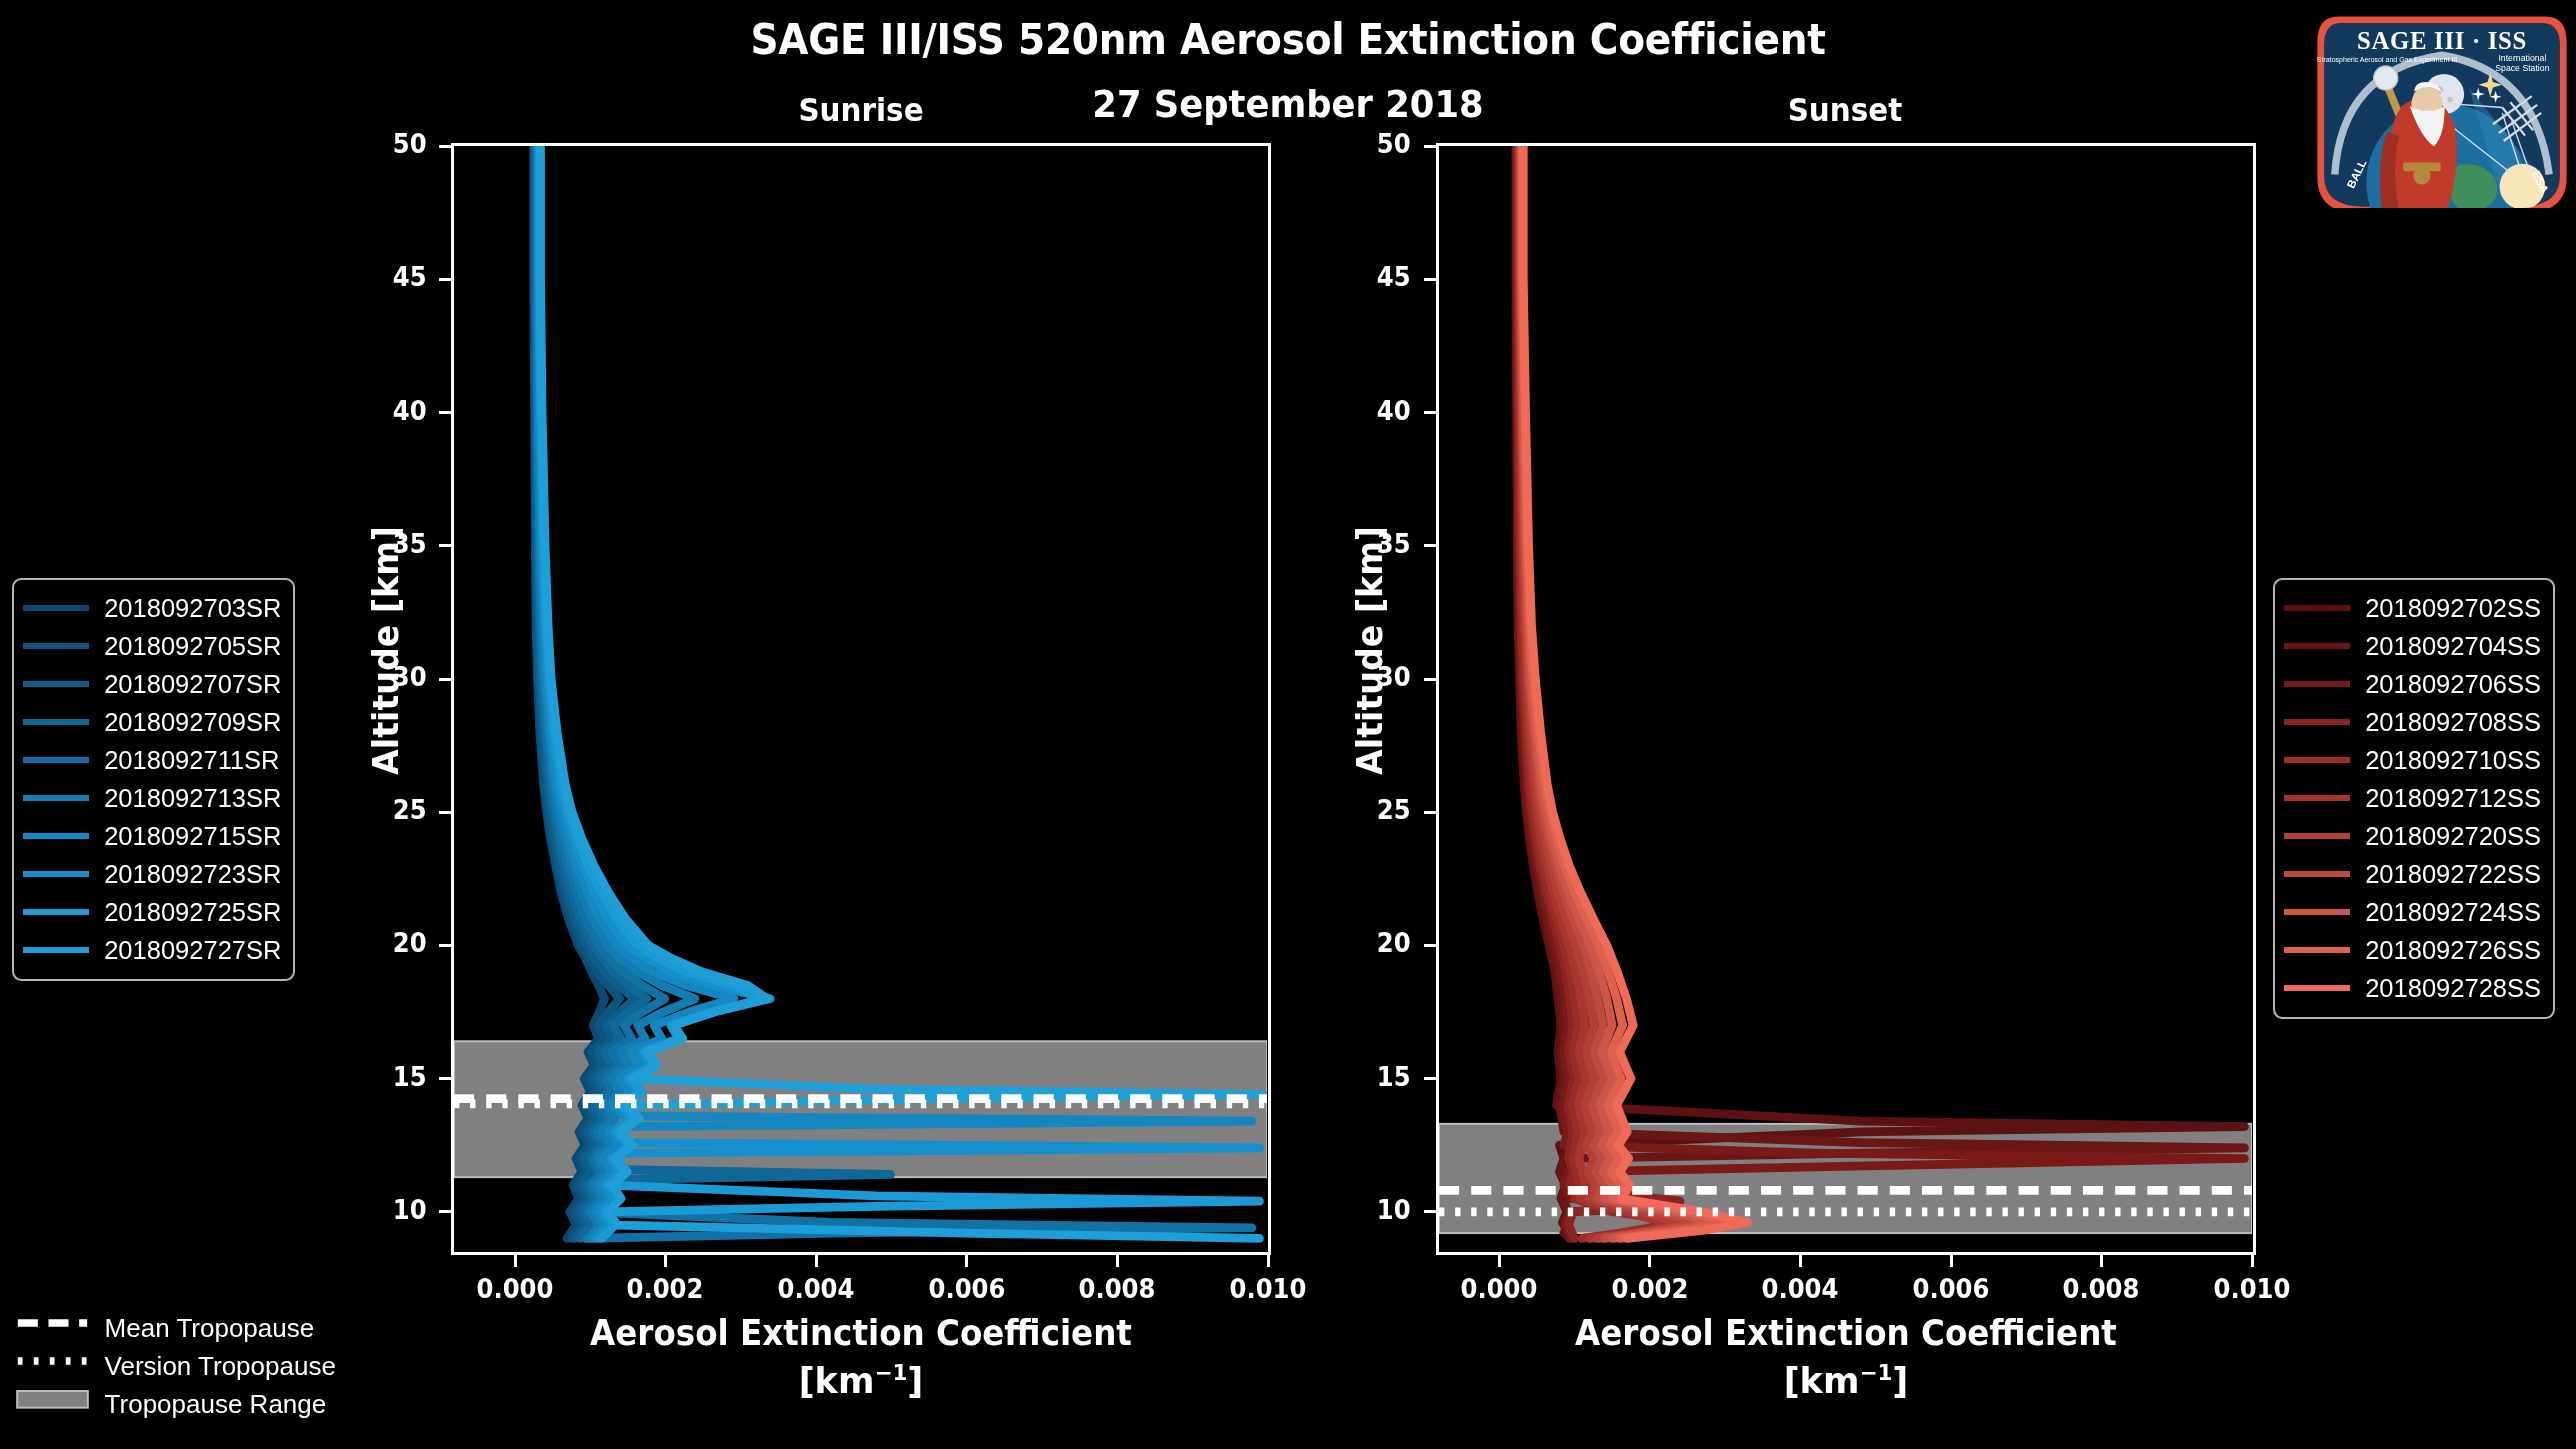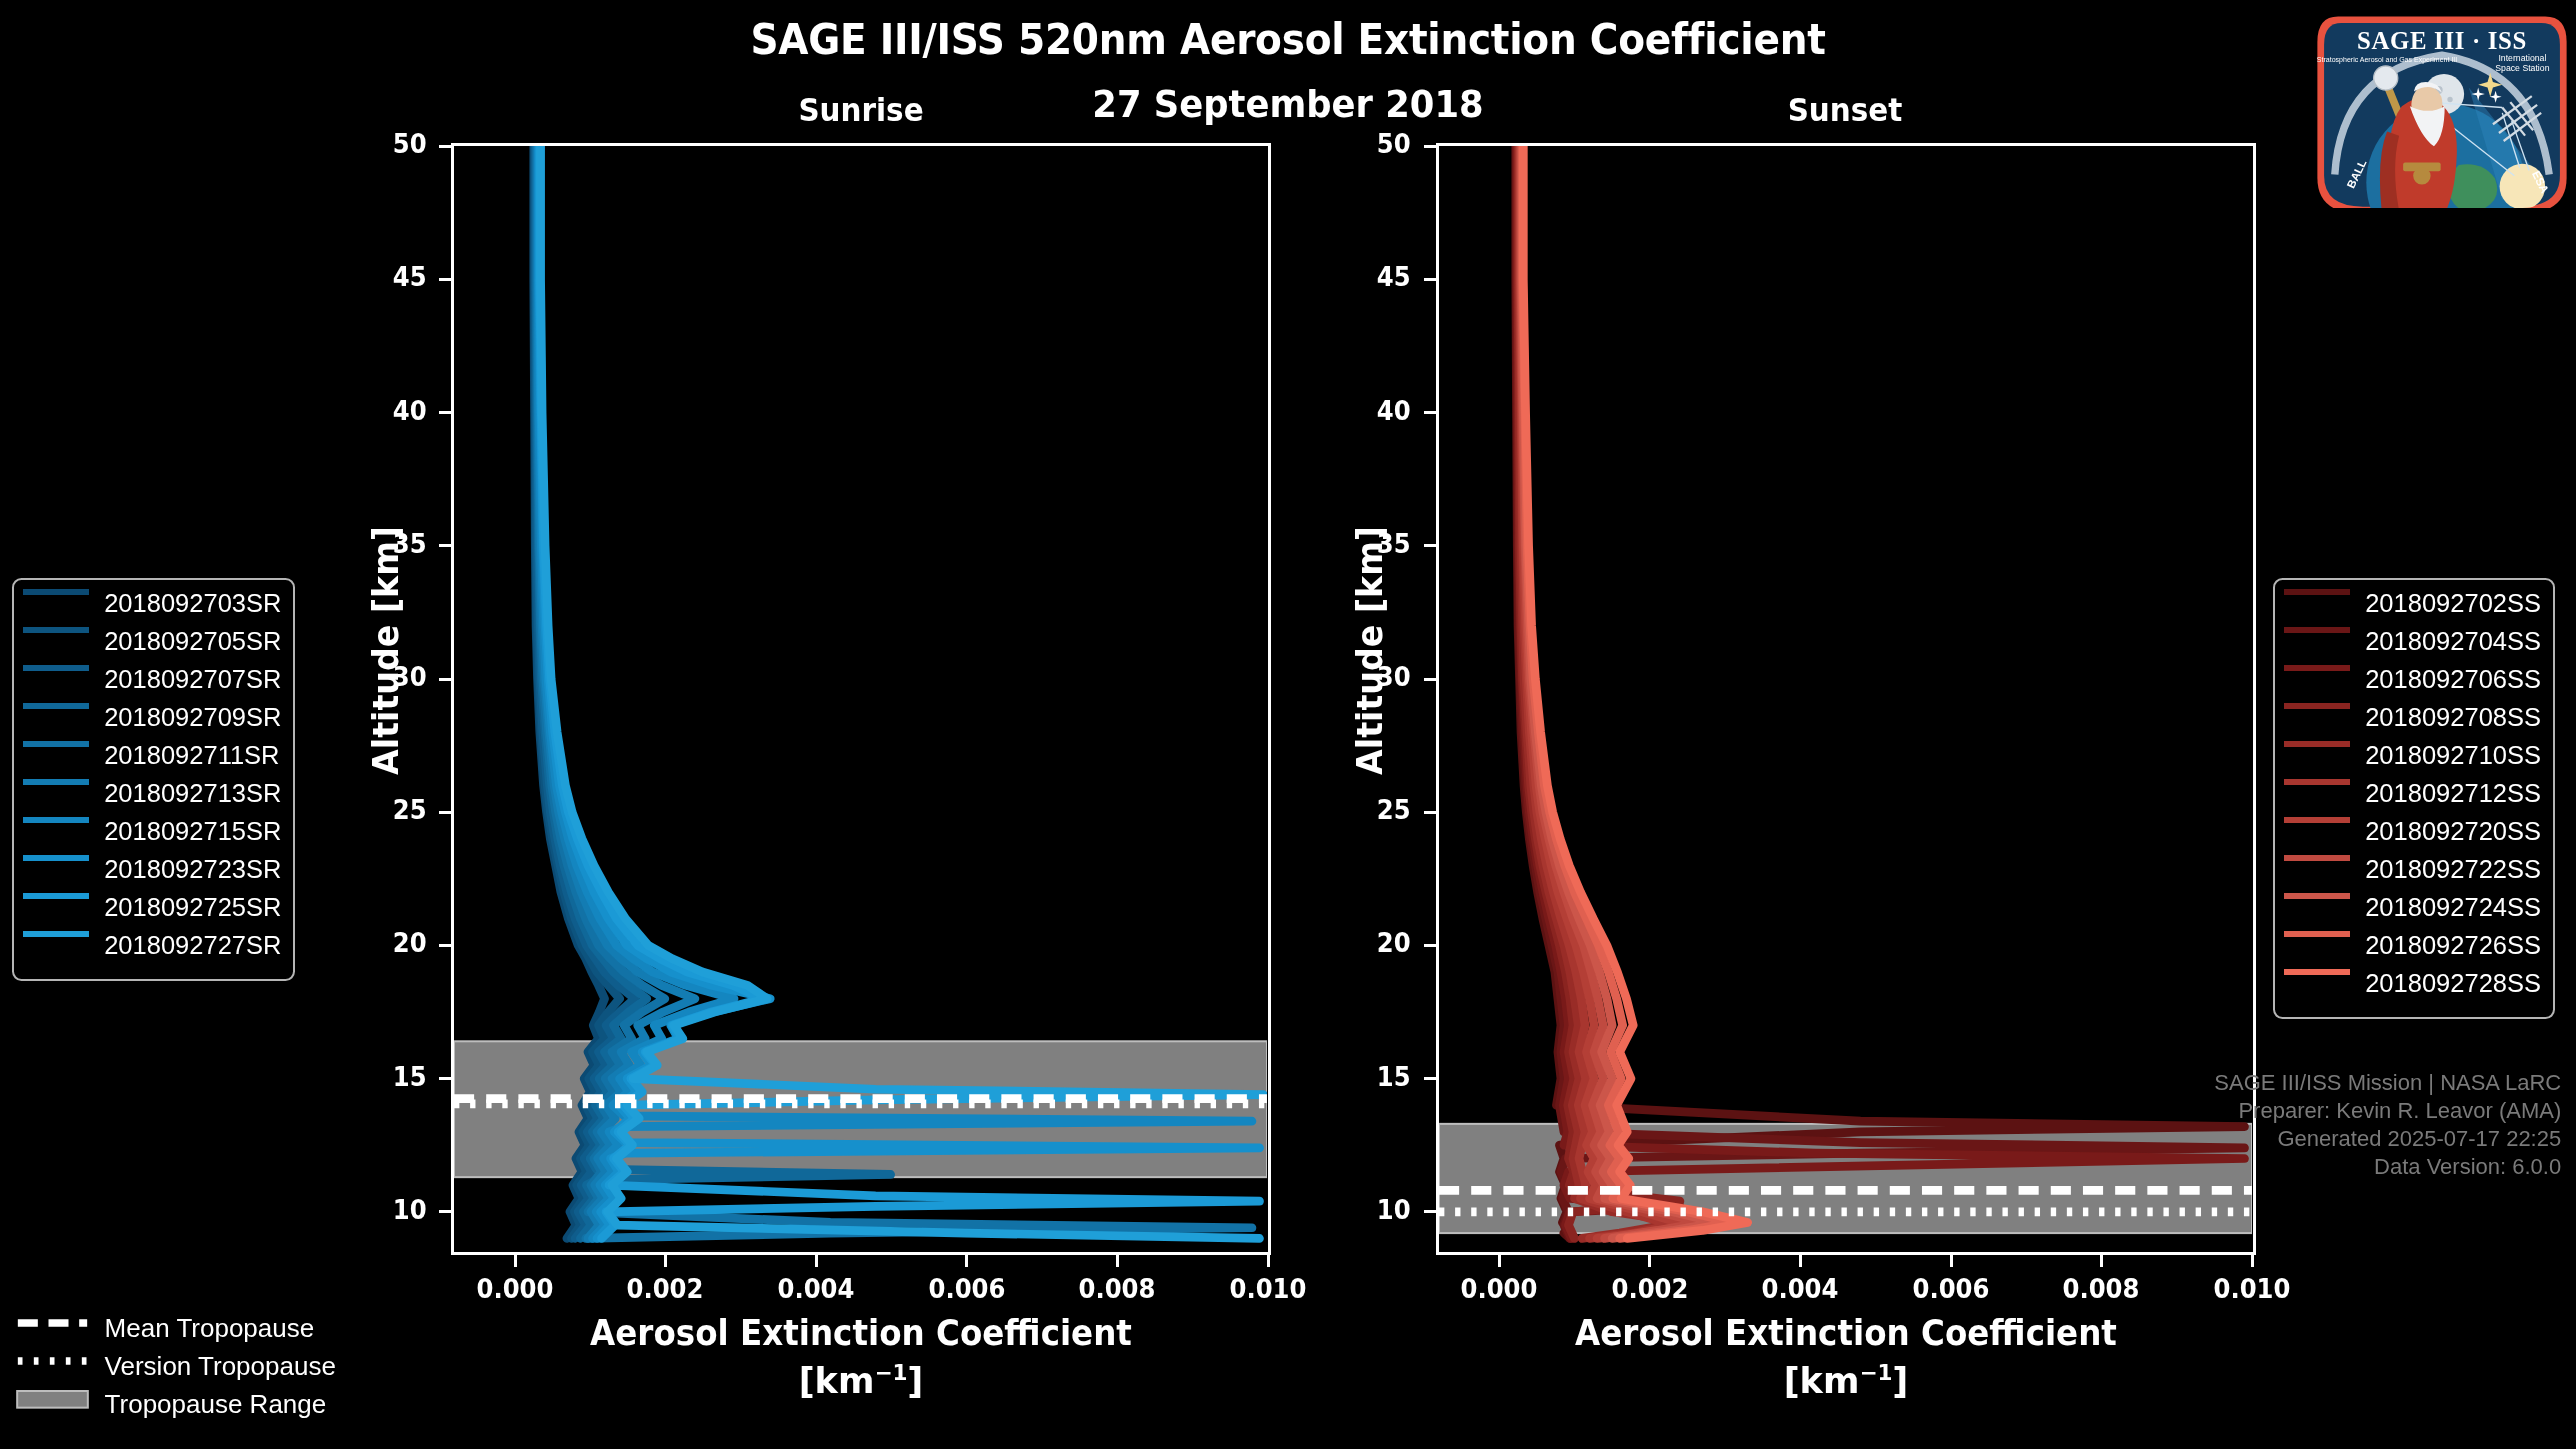--- a/index.html
+++ b/index.html
@@ -87,20 +87,21 @@
   .legend-box {
     position: absolute;
     border: 2px solid #b5b5b5;
     border-radius: 9.4px;
     background: #000;
     padding: 9.4px 12px 9.4px 9.4px;
     box-sizing: border-box;
   }
   .legend-row {
     display: flex;
+    align-items: center;
     height: 38px;
   }
   .legend-swatch {
     width: 66px; height: 6px;
     margin-right: 14.8px;
     flex: 0 0 auto;
   }
   .legend-label {
     font-family: "Liberation Sans", sans-serif;
     font-size: 25.5px;
@@ -364,26 +365,20 @@
         <span class="tropo-label">Version Tropopause</span>
       </div>
       <div class="tropo-row">
         <span class="tropo-key"><svg width="75" height="20" viewBox="0 0 112 30">
             <rect x="3" y="3" width="106" height="25" fill="#808080" stroke="#bdbdbd" stroke-width="3"></rect>
           </svg></span>
         <span class="tropo-label">Tropopause Range</span>
       </div>
     </div>
 
-  <div class="abs" id="credits">
-      <div>SAGE III/ISS Mission | NASA LaRC</div>
-      <div>Preparer: Kevin R. Leavor (AMA)</div>
-      <div>Generated 2025-07-17 22:25</div>
-      <div>Data Version: 6.0.0</div>
-    </div>
 
   <div class="abs" id="logo">
     <svg width="282" height="201" viewBox="0 0 420 300">
       <defs>
         <clipPath id="badgeClip">
           <path d="M 55 18 Q 30 18 30 52 L 30 250 Q 30 300 85 300 L 330 300 Q 390 300 390 250 L 390 52 Q 390 18 360 18 Z"></path>
         </clipPath>
       </defs>
 
       <path d="M 55 14 Q 24 14 24 52 L 24 255 Q 24 308 88 308 L 330 308 Q 396 308 396 255 L 396 52 Q 396 14 364 14 Z" fill="#e8523f"></path>

